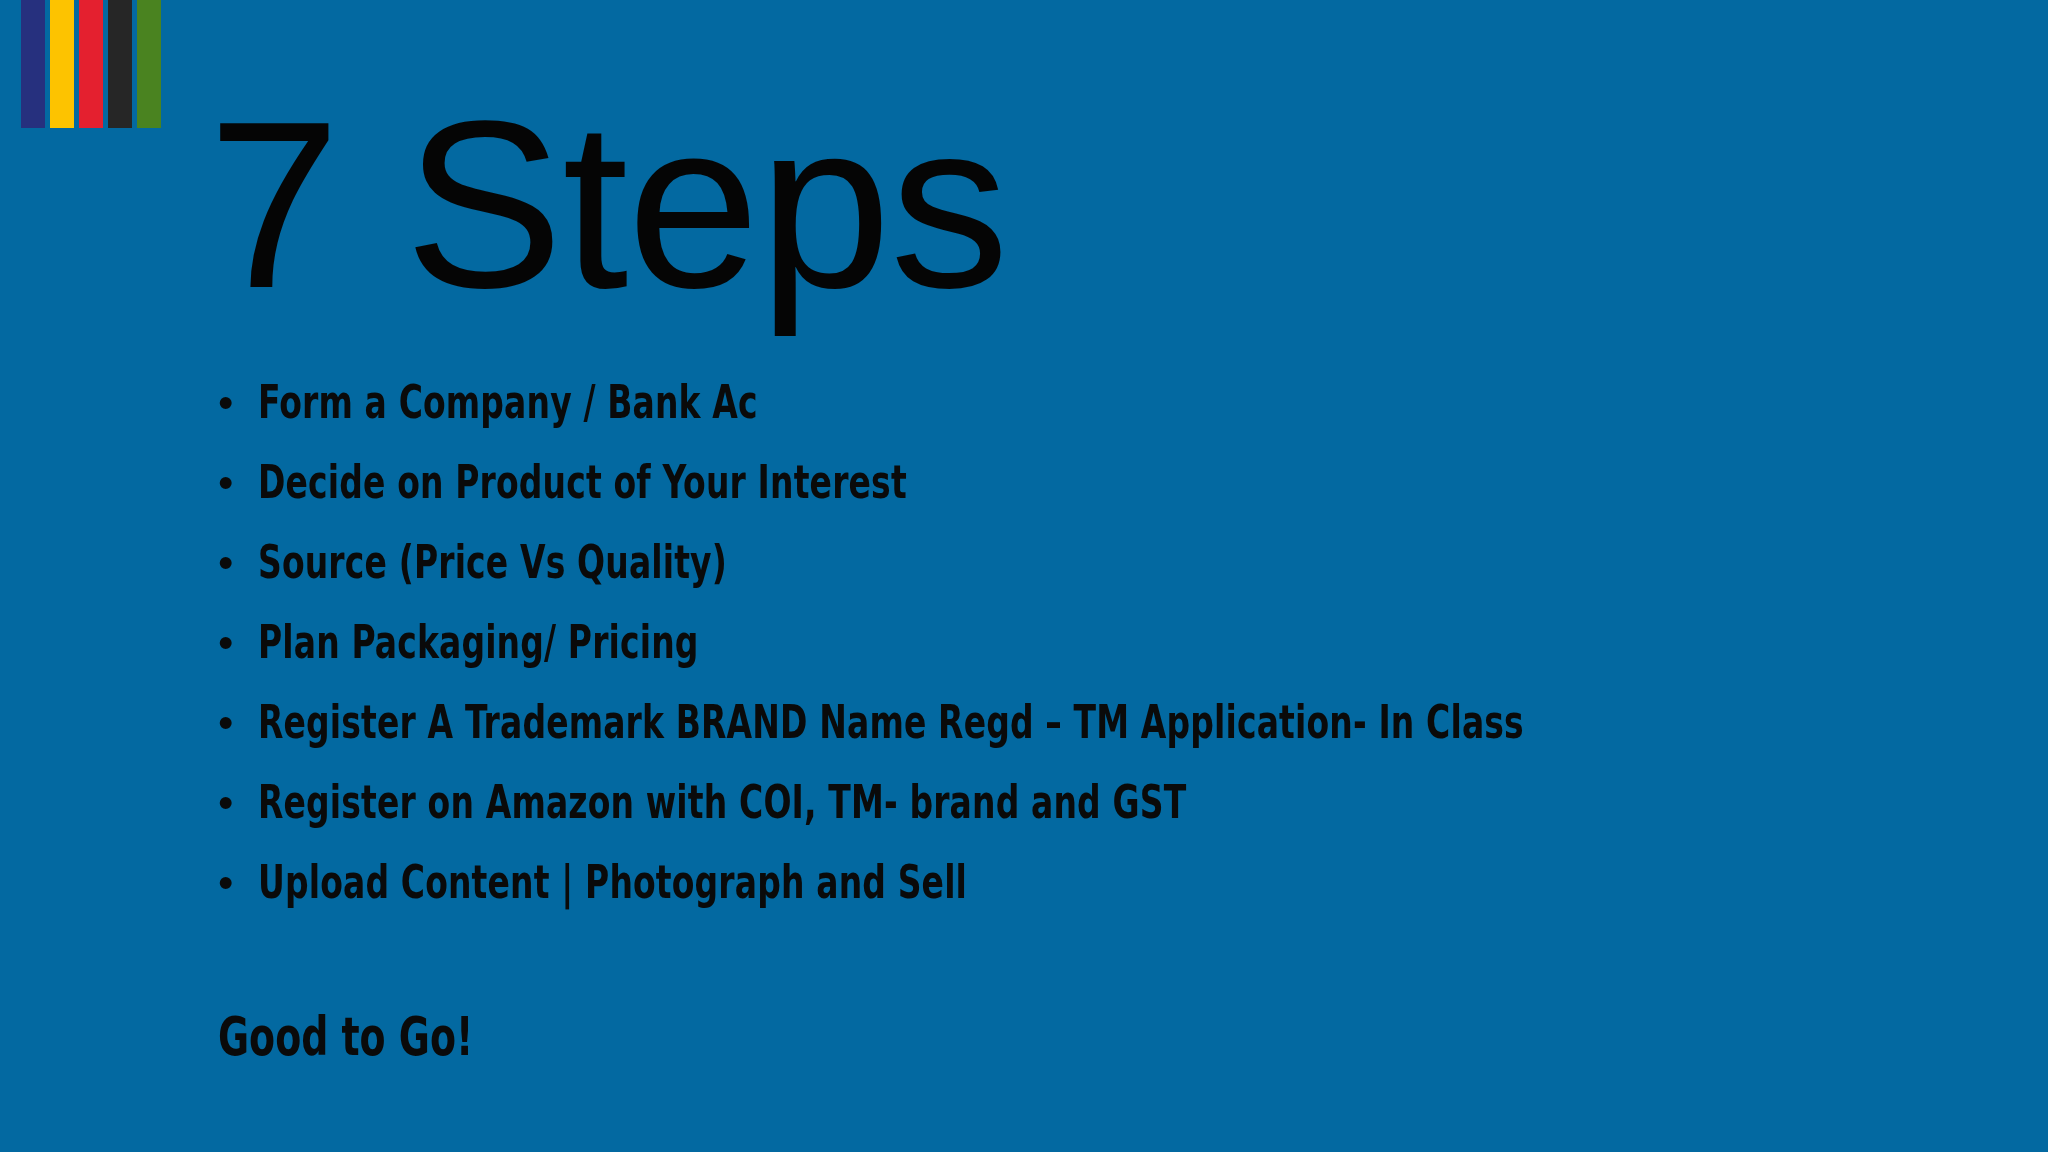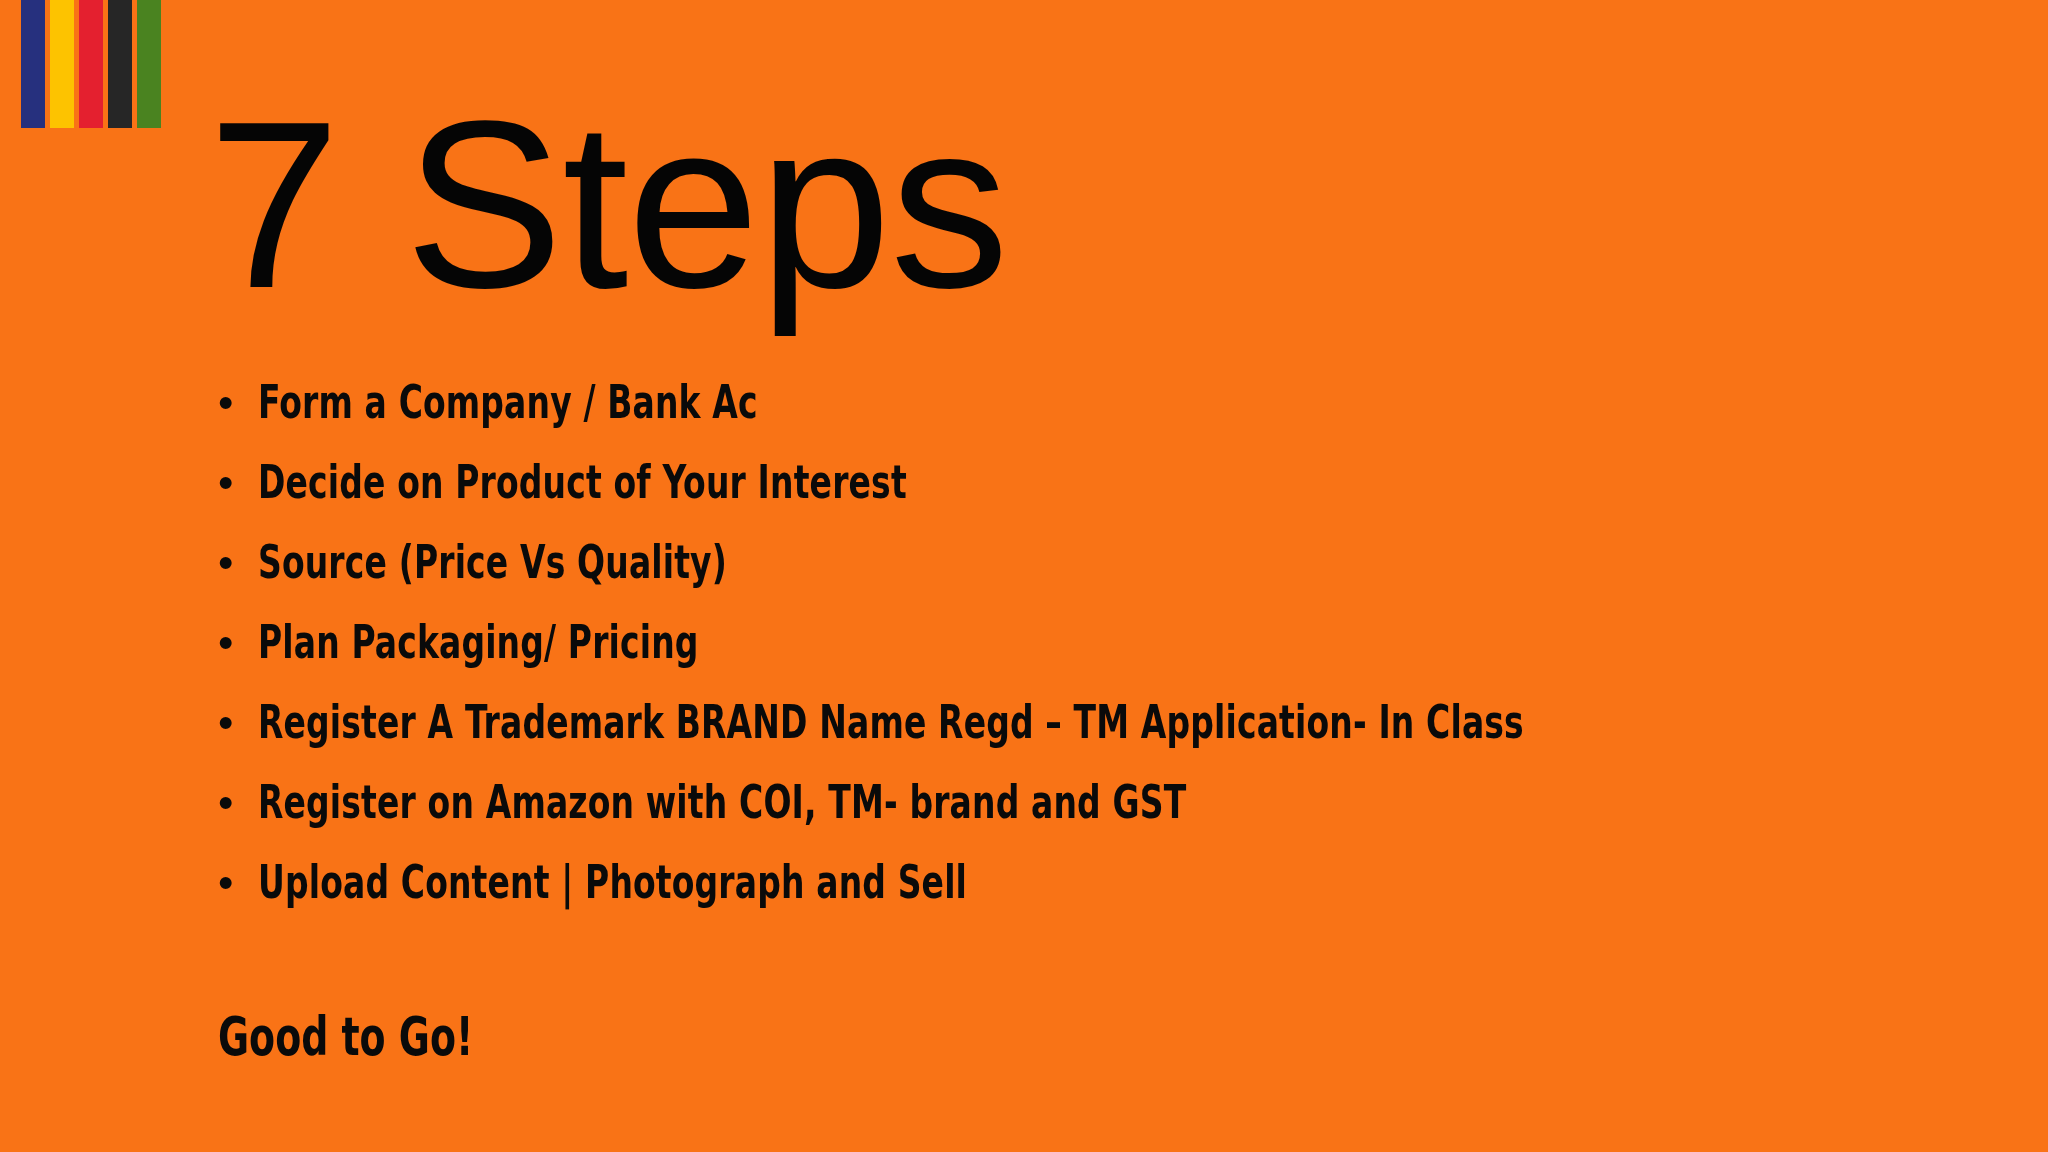--- a/index.html
+++ b/index.html
@@ -99,21 +99,21 @@
     line-height: 1;
     color: #0a0a0a;
     white-space: nowrap;
     transform: scaleX(0.78);
     transform-origin: left center;
   }
 </style>
 </head>
 <body>
 
-<div id="slide" style="background: #f97316;">
+<div id="slide" style="background: #0369a1;">
 
   <div id="accent-bars">
     <div class="accent-bar" style="background: rgb(38, 48, 126);"></div>
     <div class="accent-bar" style="background: rgb(253, 195, 0);"></div>
     <div class="accent-bar" style="background: rgb(228, 32, 47);"></div>
     <div class="accent-bar" style="background: rgb(38, 38, 38);"></div>
     <div class="accent-bar" style="background: rgb(74, 131, 32);"></div>
   </div>
 
   <h1 id="slide-title">7 Steps</h1>

